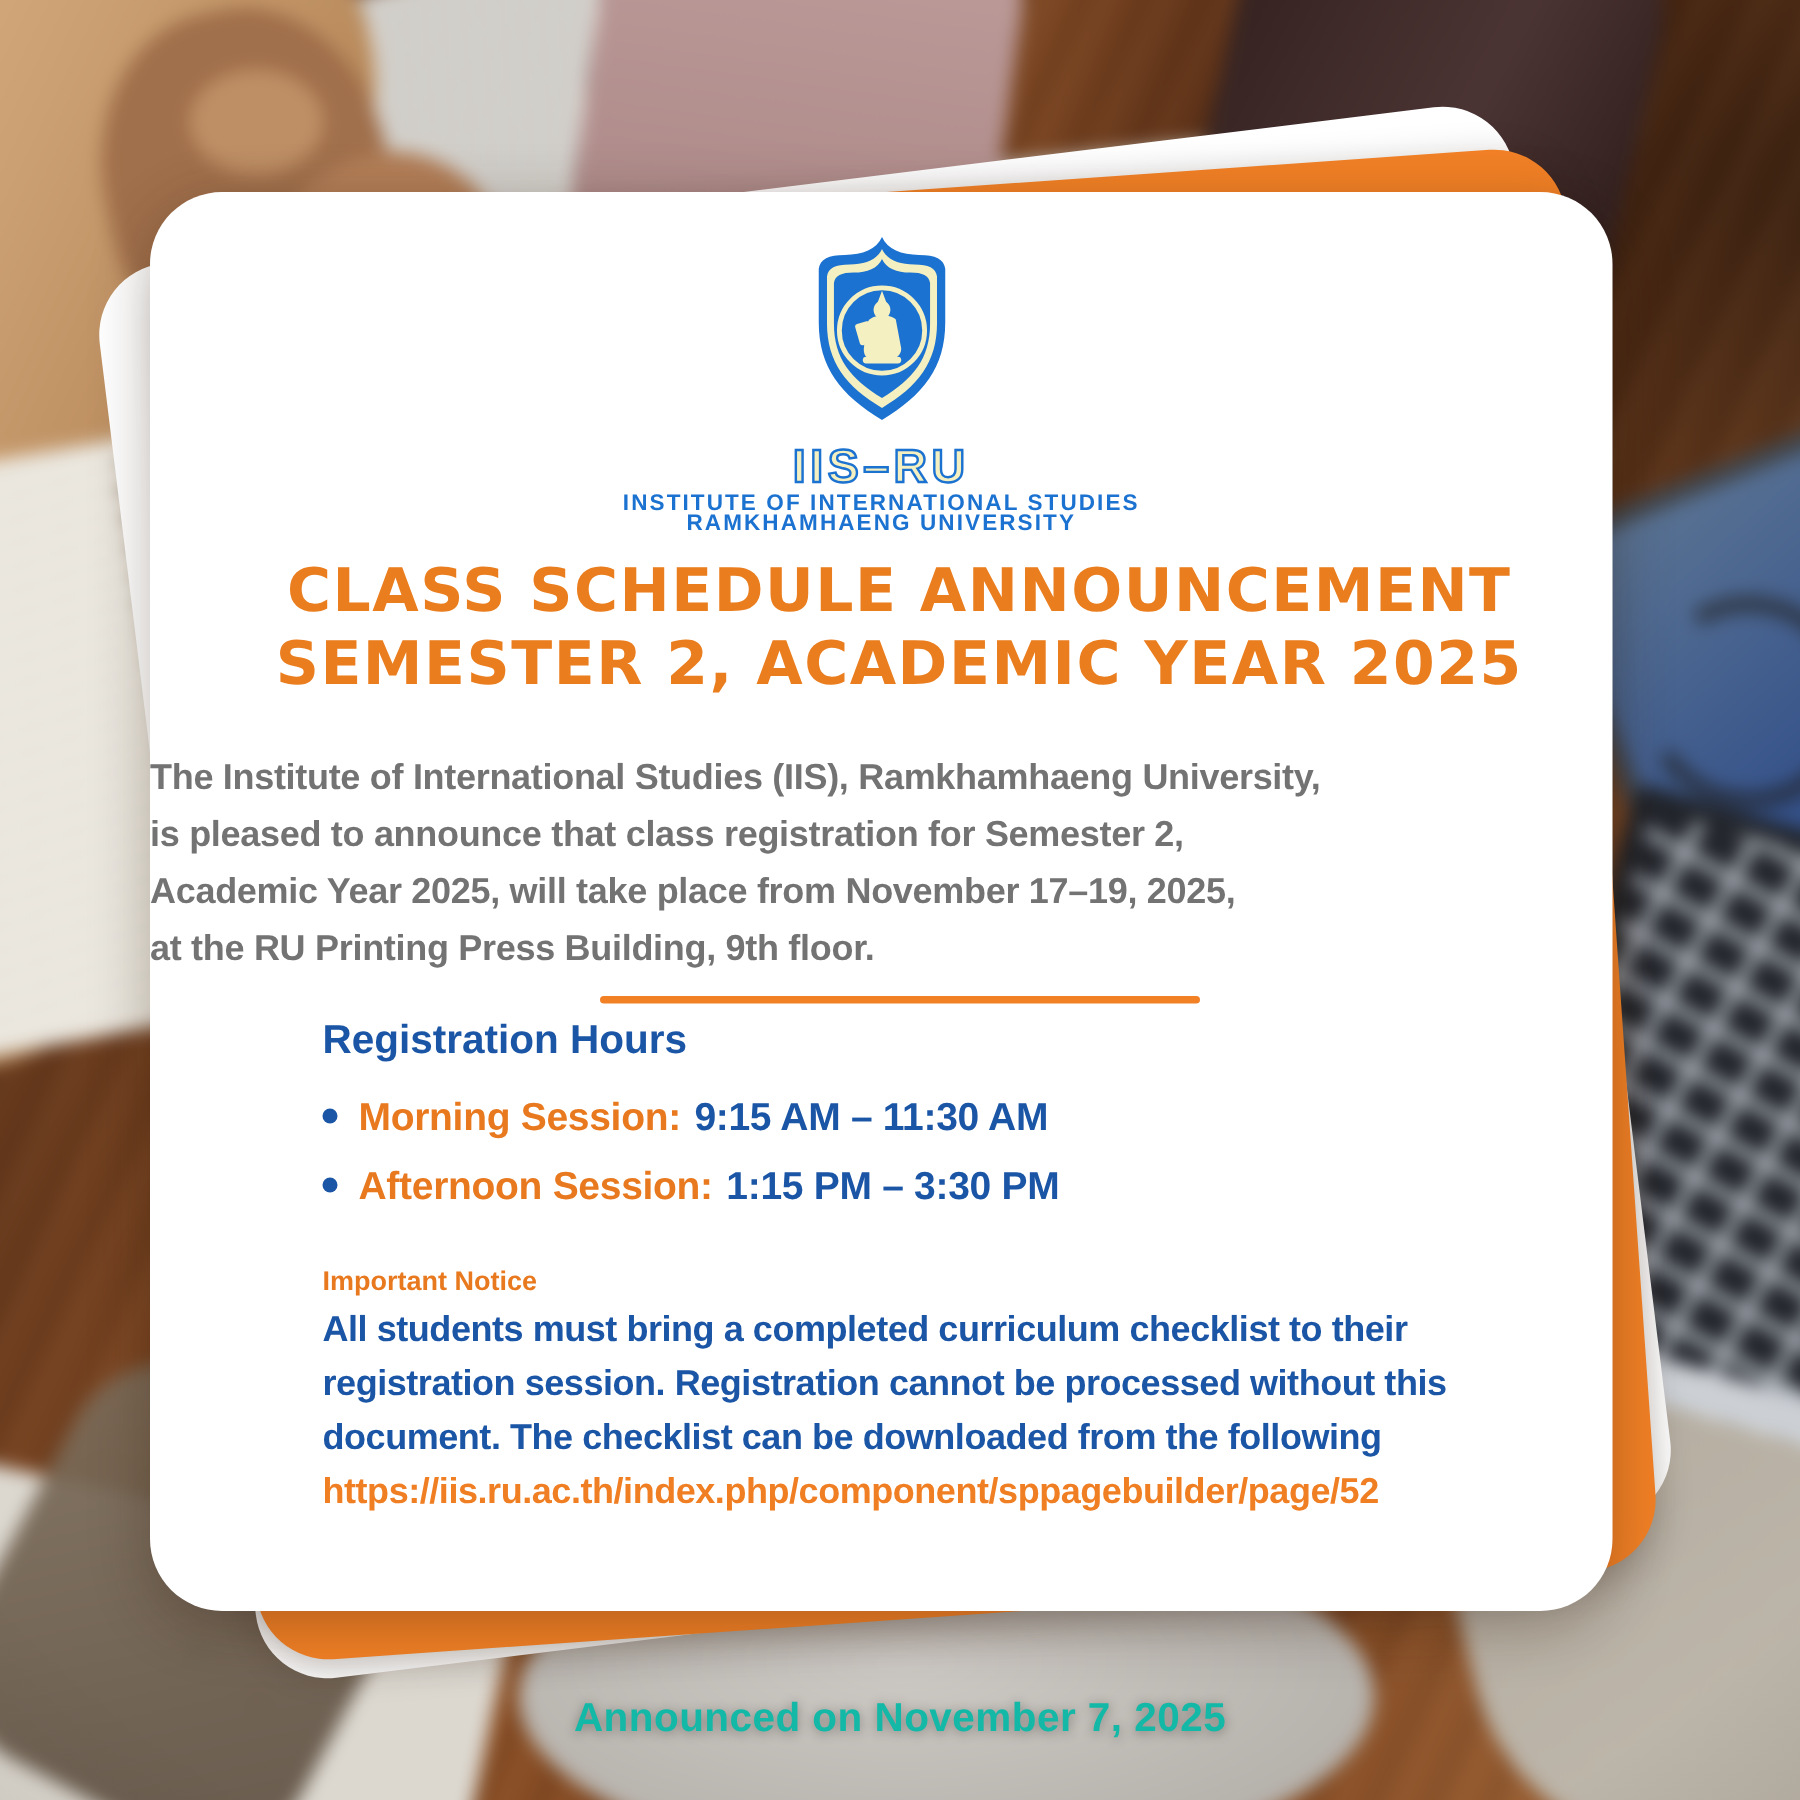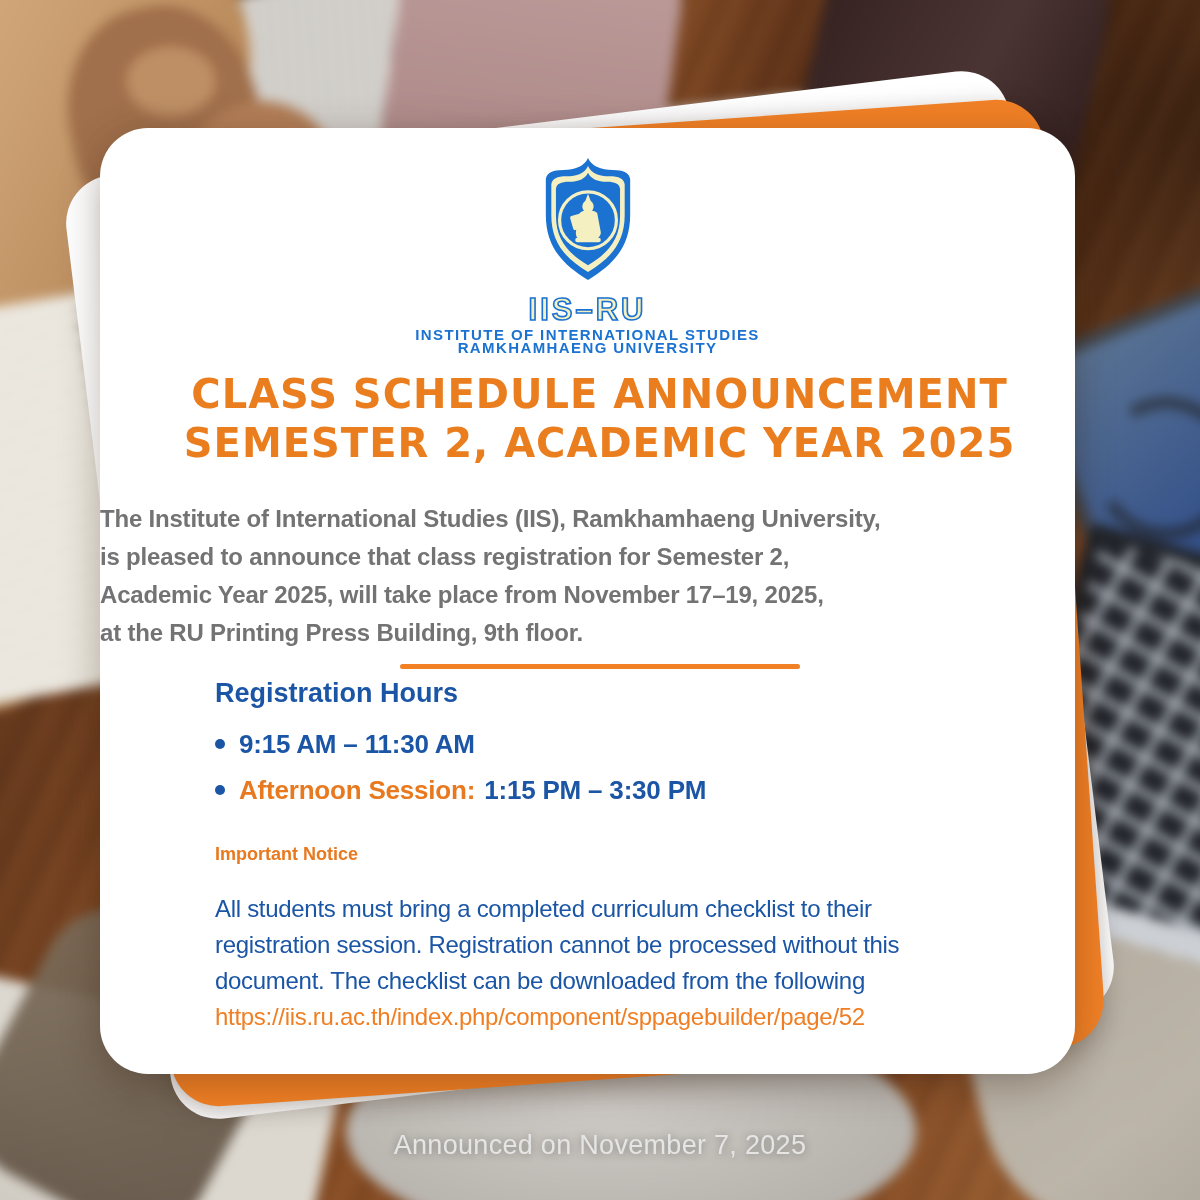--- a/index.html
+++ b/index.html
@@ -117,27 +117,27 @@
   .reg-heading{color:#1B55A5;font-weight:bold;font-size:27px;}
   .sessions{list-style:none;margin:12px 0 0 0;padding:0;}
   .sessions li{height:46px;display:flex;align-items:center;
     font-weight:bold;font-size:26px;letter-spacing:-.2px;white-space:nowrap;}
   .bullet{width:10px;height:10px;border-radius:50%;background:#1B55A5;
     margin-right:14px;flex:0 0 auto;}
   .s-label{color:#E8791F;margin-right:9px;}
   .s-time{color:#1B55A5;}
   .notice{left:115px;top:716px;right:20px;}
   .notice-heading{color:#E8791F;font-weight:bold;font-size:18px;}
-  .notice-lines{margin-top:26px;font-weight:normal;font-size:24px;line-height:36px;
+  .notice-lines{margin-top:4px;font-weight:bold;font-size:24px;line-height:36px;
     letter-spacing:-.3px;color:#1B55A5;}
   .notice-lines div{white-space:nowrap;}
   .notice-url{color:#F07E22;cursor:pointer;}
 
   .announce-date{position:absolute;left:0;right:0;top:1130px;text-align:center;
-    color:#e5e5e5;font-weight:normal;font-size:27px;letter-spacing:.3px;
+    color:#14b8a6;font-weight:bold;font-size:27px;letter-spacing:.3px;
     text-shadow:0 1px 8px rgba(0,0,0,.35);}
 </style>
 </head>
 <body>
 
 <div class="stage">
 
   <div class="photo">
     <div class="wood"></div>
     <div class="paper-docs"></div>
@@ -193,20 +193,21 @@
       <div>at the RU Printing Press Building, 9th floor.</div>
     </div>
 
     <div class="divider"></div>
 
     <div class="reg">
       <div class="reg-heading">Registration Hours</div>
       <ul class="sessions">
         <li>
           <span class="bullet"></span>
+          <span class="s-label">Morning Session:</span>
           <span class="s-time">9:15 AM – 11:30 AM</span>
         </li>
         <li>
           <span class="bullet"></span>
           <span class="s-label">Afternoon Session:</span>
           <span class="s-time">1:15 PM – 3:30 PM</span>
         </li>
       </ul>
     </div>
 

